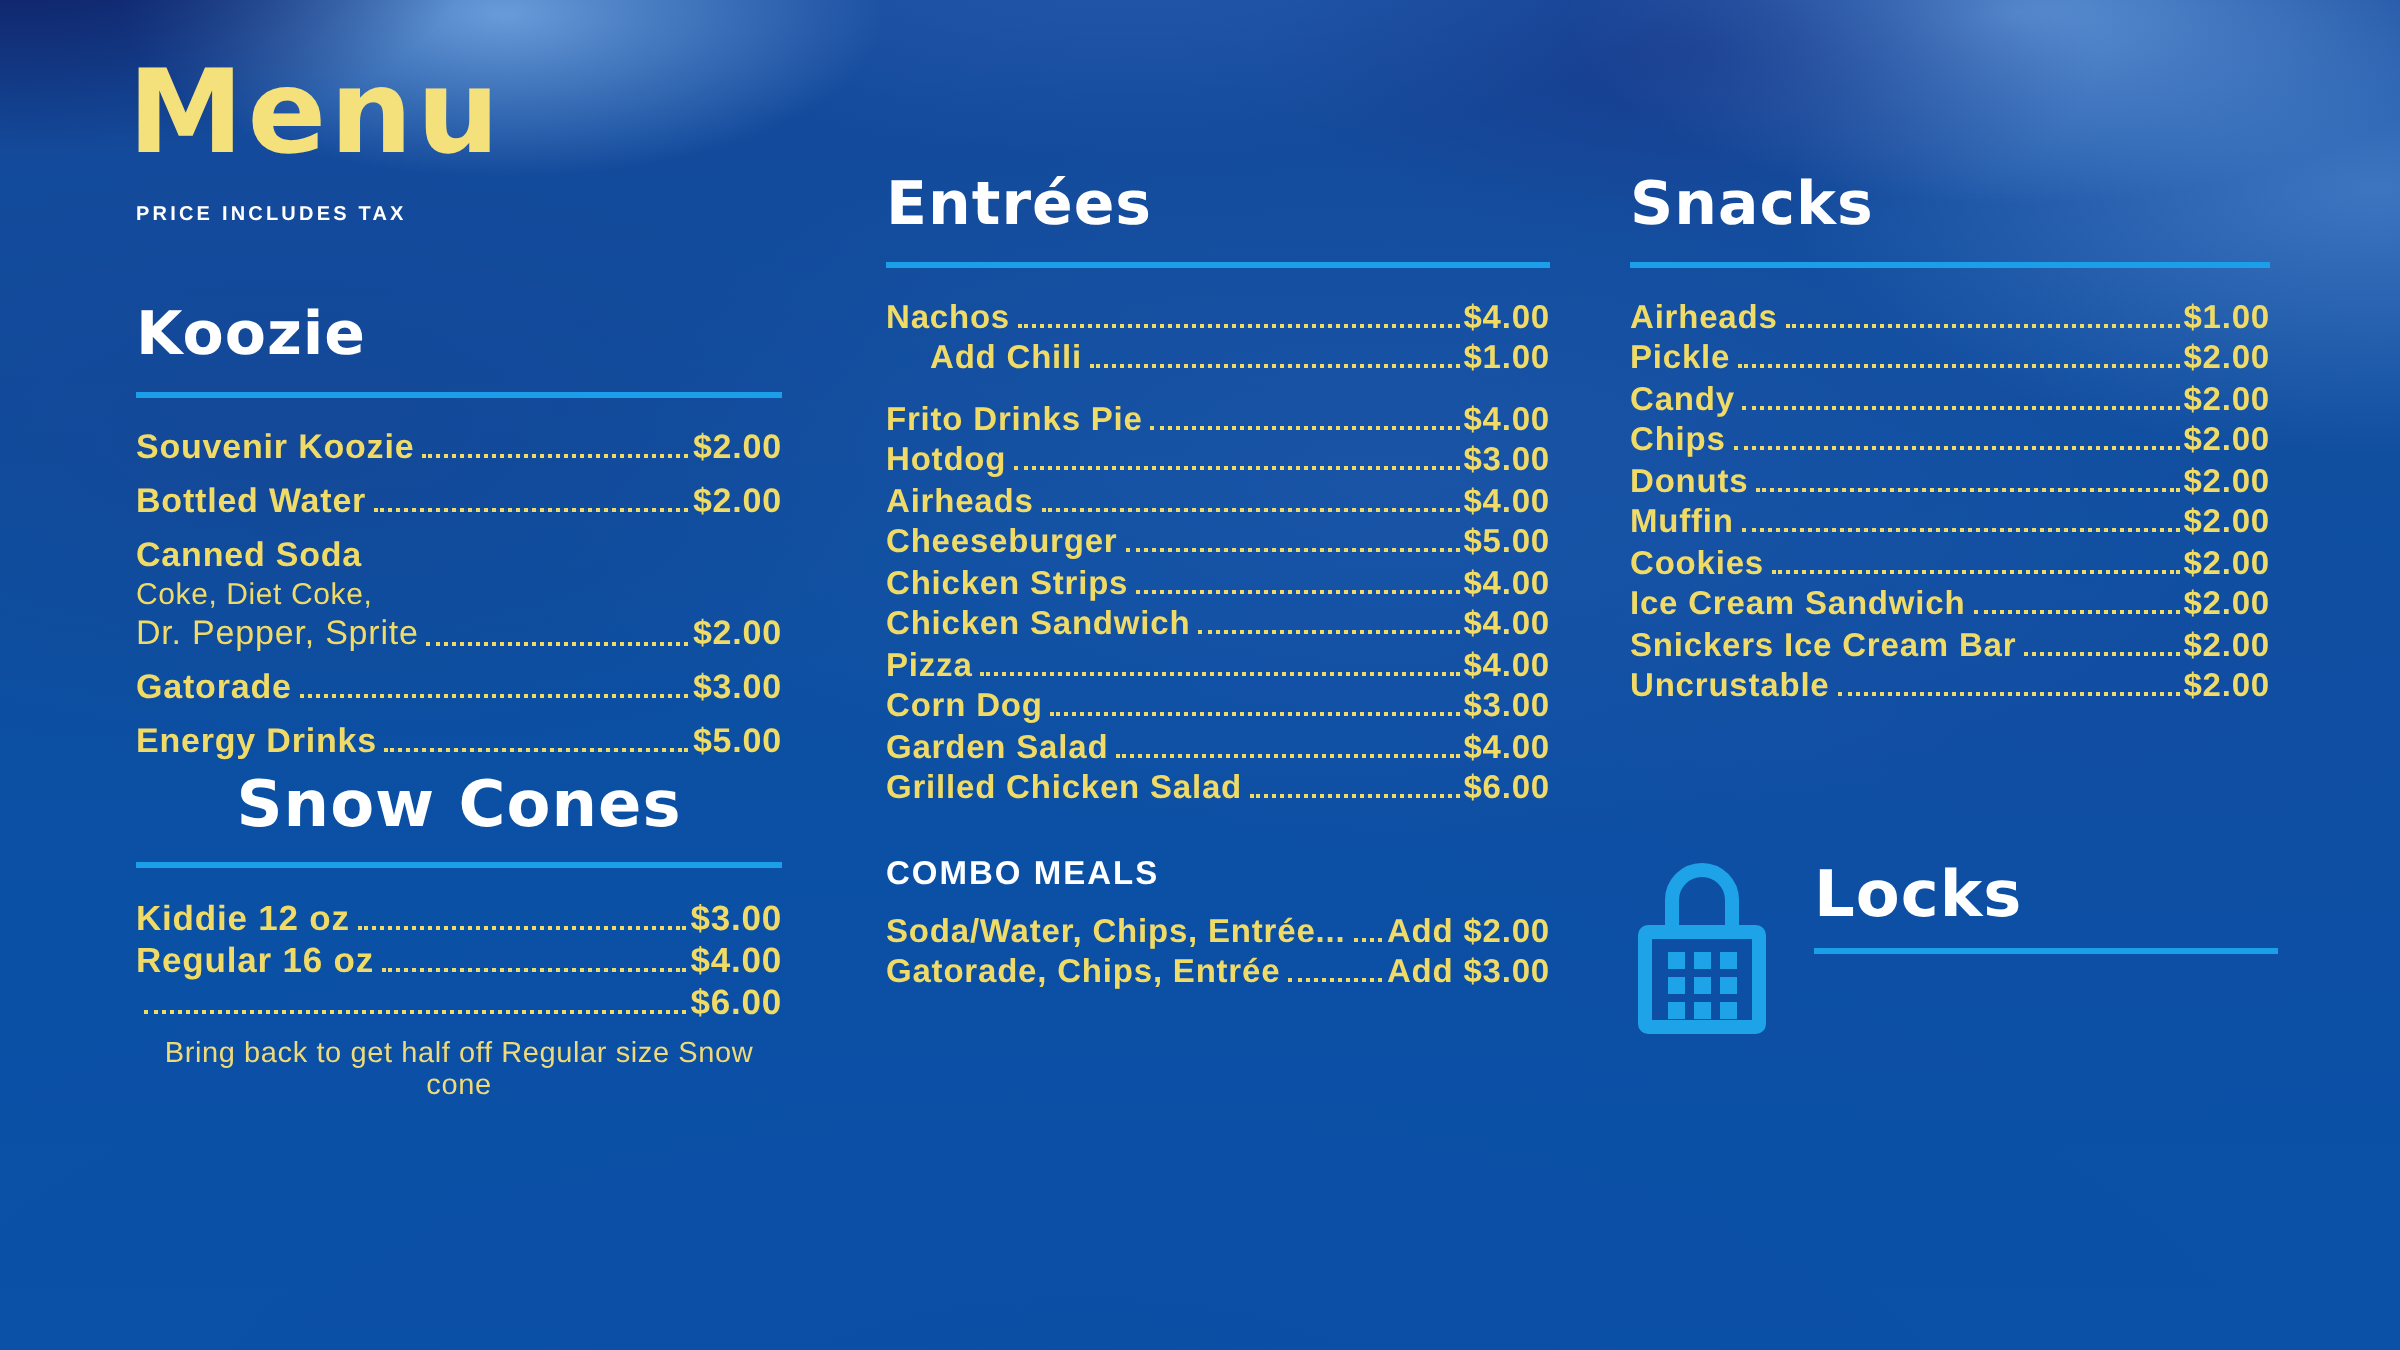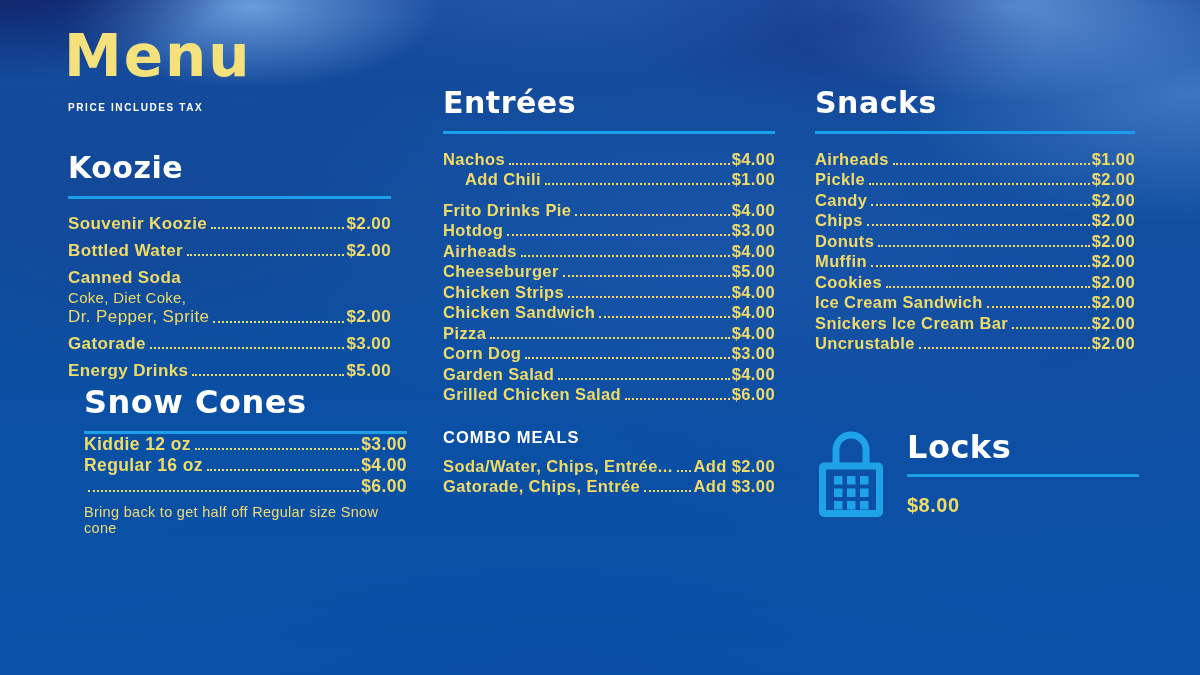--- a/index.html
+++ b/index.html
@@ -53,23 +53,23 @@
   .indent{padding-left:22px;}
   .subline{font-size:15px;font-weight:400;letter-spacing:.3px;line-height:16px;}
   .subrow{font-weight:400;font-size:15px;line-height:16px;align-items:flex-end;}
   .subrow .leader{border-bottom-width:2.2px;}
   .subrow .price{font-weight:700;font-size:17px;}
   .gap-after{margin-bottom:10px !important;}
   
   #drinks{left:68px;top:150px;width:323px;}
   #drinks .row,#drinks .namewrap{font-size:17px;line-height:19px;margin-bottom:8px;}
   #drinks .canned .row{margin-bottom:0;}
-  #snowcones{left:84px;top:383px;width:323px;}
+  #snowcones{left:68px;top:383px;width:323px;text-align:center;}
   #snowcones h2{font-size:32px;line-height:38px;}
-  #snowcones .items{margin-top:0;}
+  #snowcones .items{margin-top:15px;}
   #snowcones .row{font-size:17.5px;line-height:21px;margin-bottom:0;}
   .note{margin-top:7px;font-size:14.5px;font-weight:400;letter-spacing:.3px;color:#eeda78;}
   #entrees{left:443px;top:85px;width:332px;}
   #entrees .row{font-size:16.5px;line-height:20.5px;}
   #snacks{left:815px;top:85px;width:320px;}
   #snacks .row{font-size:16.5px;line-height:20.5px;}
   
   .combo-heading{margin-top:23px;font-size:16.5px;font-weight:700;letter-spacing:1px;color:#ffffff;}
   .combo-items{margin-top:9px;color:#f0db67;}
   .combo-items .row{font-size:16.5px;line-height:20.5px;}
@@ -295,16 +295,15 @@
           <rect x="30" y="64.5" width="8.5" height="8.5"></rect>
           <rect x="43" y="64.5" width="8.5" height="8.5"></rect>
         <rect x="17" y="77" width="8.5" height="8.5"></rect>
           <rect x="30" y="77" width="8.5" height="8.5"></rect>
           <rect x="43" y="77" width="8.5" height="8.5"></rect>
       </g>
     </svg>
     <div class="locks-text">
       <h2>Locks</h2>
       <div class="rule"></div>
-      <div class="locks-price">$8.00</div>
     </div>
   </section>
 </div>
 
 </body></html>

